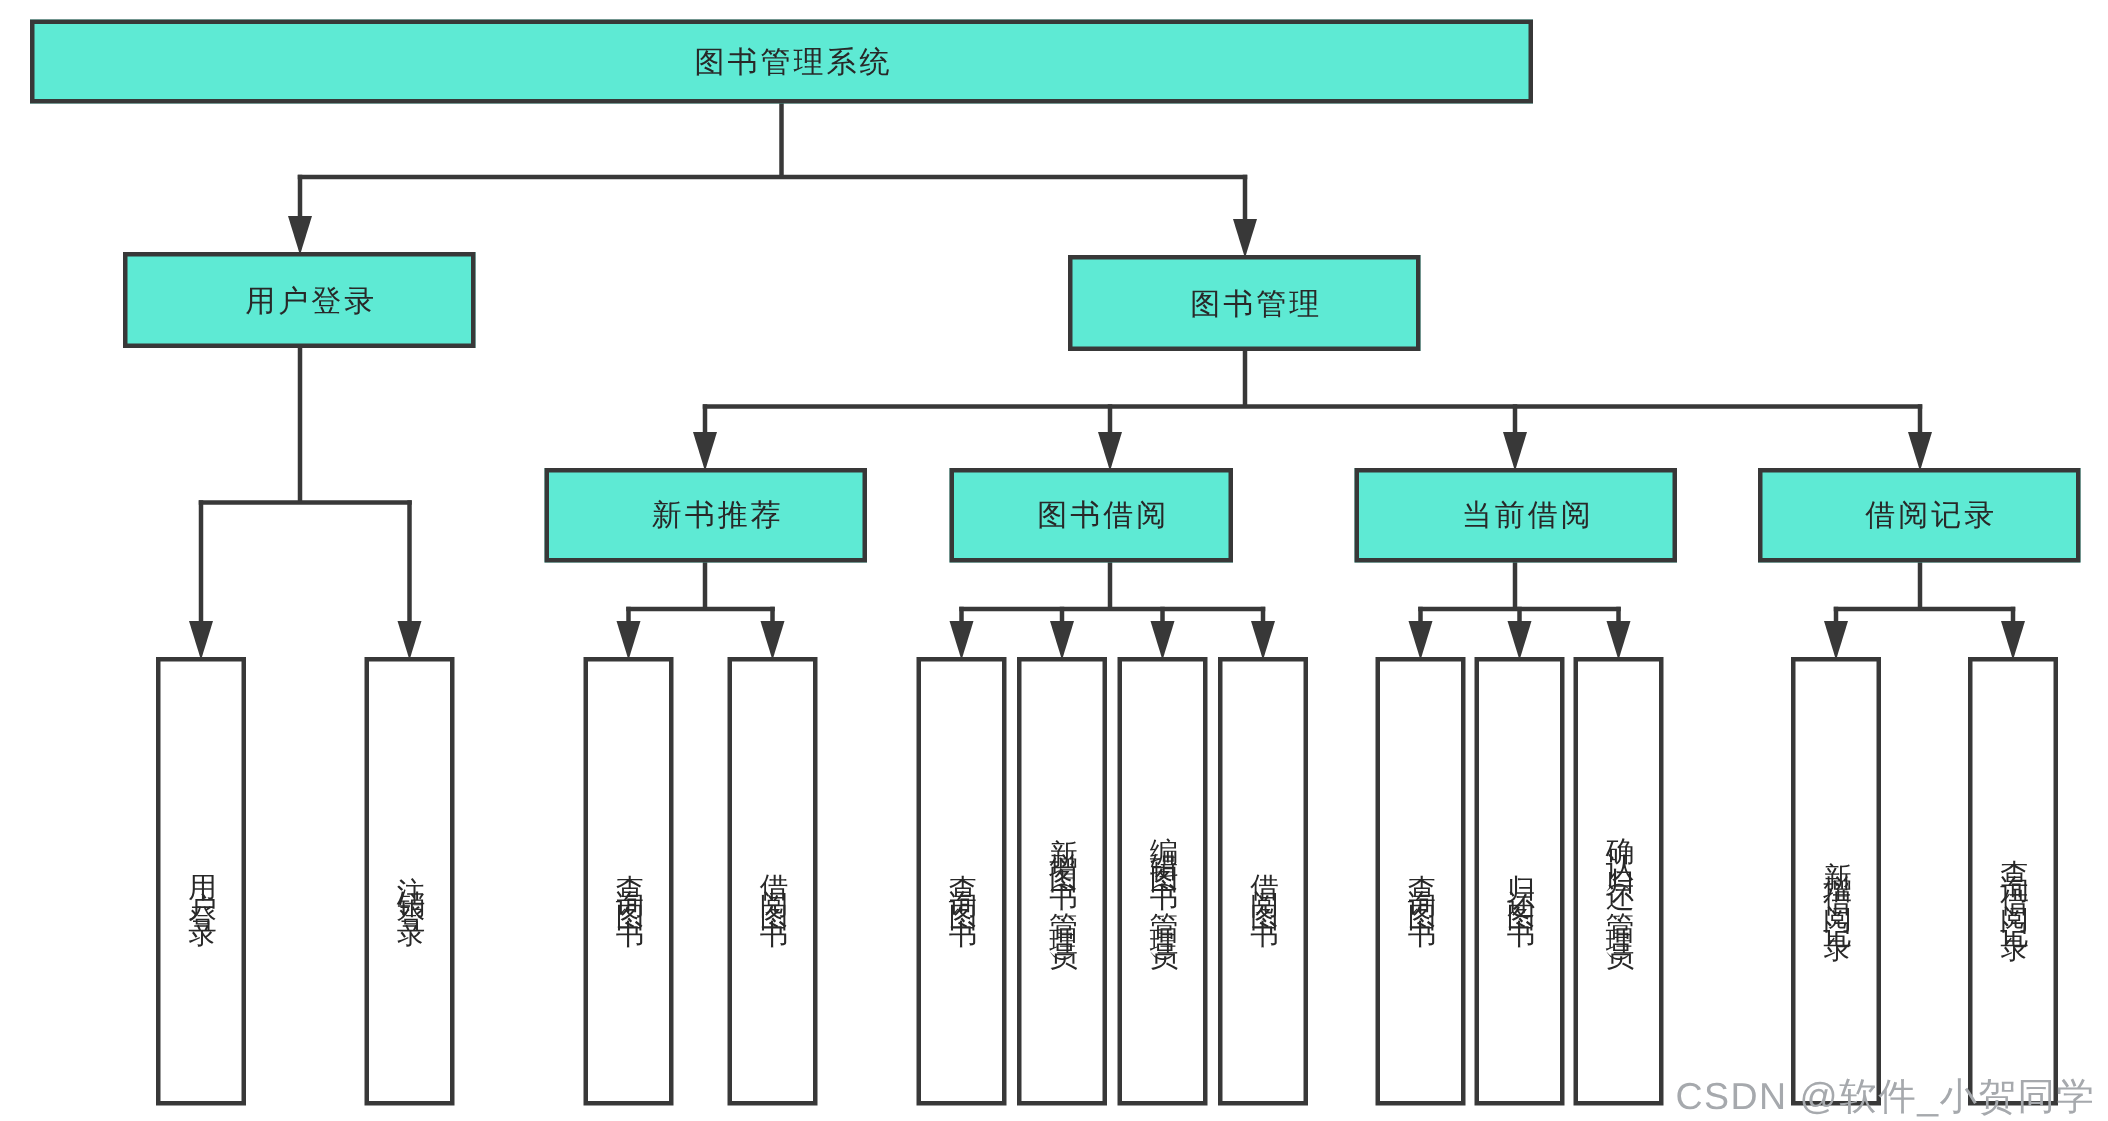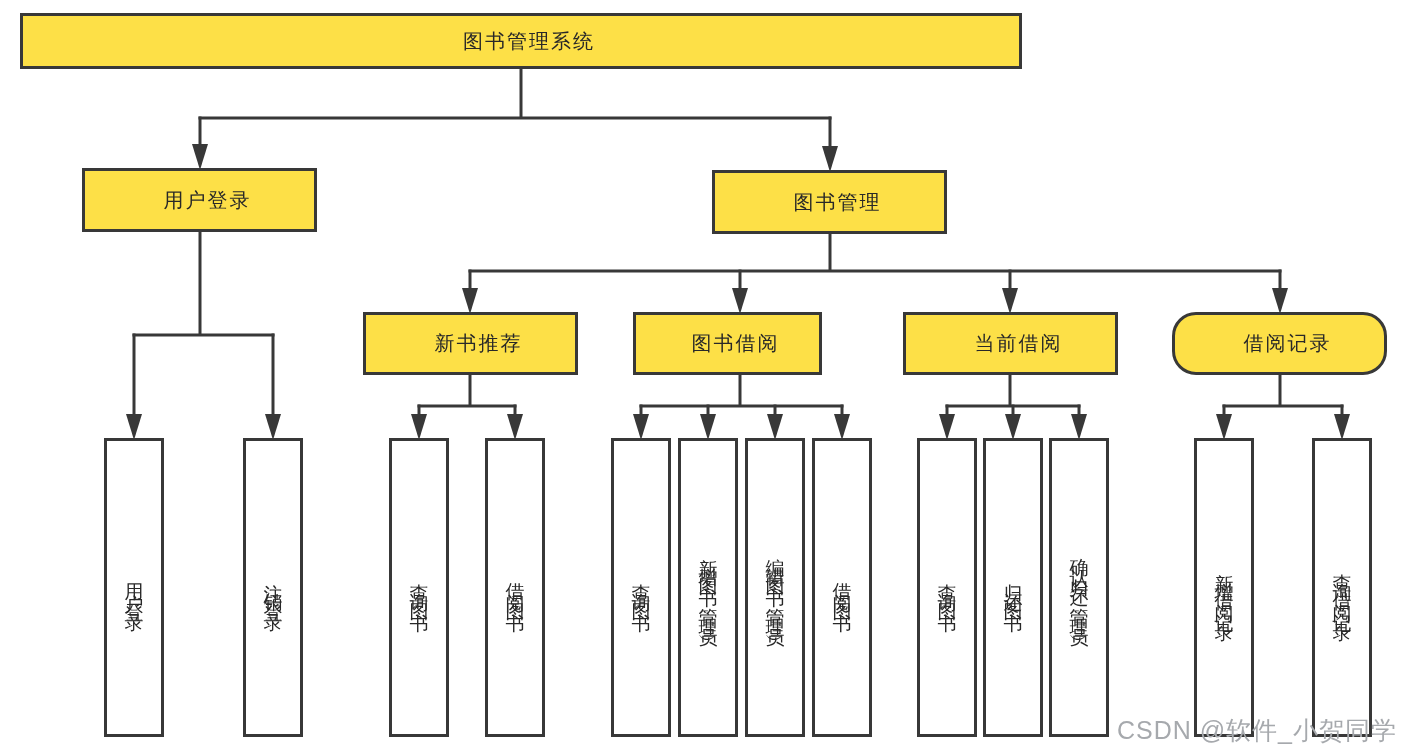--- a/index.html
+++ b/index.html
@@ -15,21 +15,21 @@
     background:var(--bg);
     overflow:hidden;
     font-family:"Liberation Sans","DejaVu Sans",sans-serif;
     color:var(--text);
   }
   svg.wires{position:absolute;left:0;top:0;width:1405px;height:747px;}
   svg.wires line{stroke:var(--line);stroke-width:3;}
   svg.wires polygon{fill:var(--line);}
   .node{
     position:absolute;box-sizing:border-box;
-    background:#fde047;border:3px solid var(--line);
+    background:#5eead4;border:3px solid var(--line);
     display:flex;align-items:center;justify-content:center;
     font-size:20px;letter-spacing:2px;white-space:nowrap;padding-left:16px;
   }
   .leaf{
     position:absolute;box-sizing:border-box;
     background:#fff;border:3px solid var(--line);
     width:60px;top:438px;height:299px;
     writing-mode:vertical-rl;text-orientation:mixed;
     text-align:center;line-height:54px;
     font-size:19px;letter-spacing:10px;
@@ -122,21 +122,21 @@
   </svg>
 
   <div class="node" style="left:20px;top:13px;width:1002px;height:56px;">图书管理系统</div>
 
   <div class="node" style="left:82px;top:168px;width:235px;height:64px;">用户登录</div>
   <div class="node" style="left:712px;top:170px;width:235px;height:64px;">图书管理</div>
 
   <div class="node" style="left:363px;top:312px;width:215px;height:63px;">新书推荐</div>
   <div class="node" style="left:633px;top:312px;width:189px;height:63px;">图书借阅</div>
   <div class="node" style="left:903px;top:312px;width:215px;height:63px;">当前借阅</div>
-  <div class="node" style="left:1172px;top:312px;width:215px;height:63px;border-radius:24px;">借阅记录</div>
+  <div class="node" style="left:1172px;top:312px;width:215px;height:63px;">借阅记录</div>
 
   <div class="leaf" style="left:104px;">用户登录</div>
   <div class="leaf" style="left:243px;">注销登录</div>
 
   <div class="leaf" style="left:389px;">查询图书</div>
   <div class="leaf" style="left:485px;">借阅图书</div>
 
   <div class="leaf" style="left:611px;">查询图书</div>
   <div class="leaf" style="left:678px;">新增图书（管理员）</div>
   <div class="leaf" style="left:745px;">编辑图书（管理员）</div>

